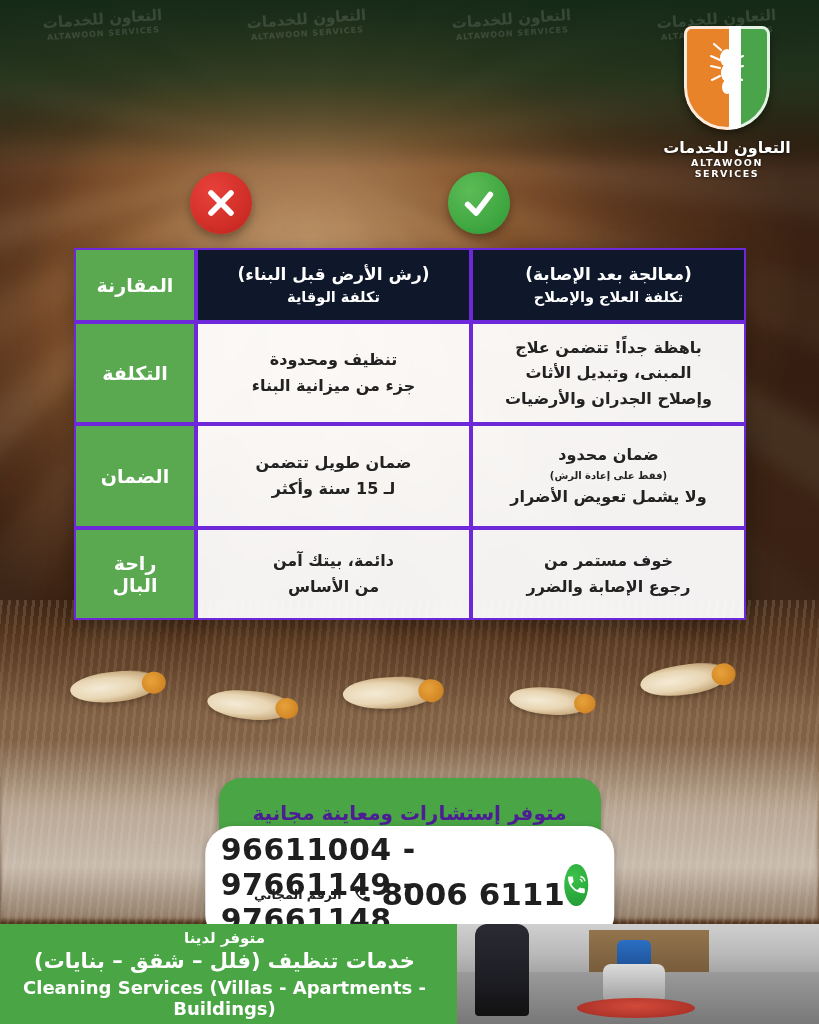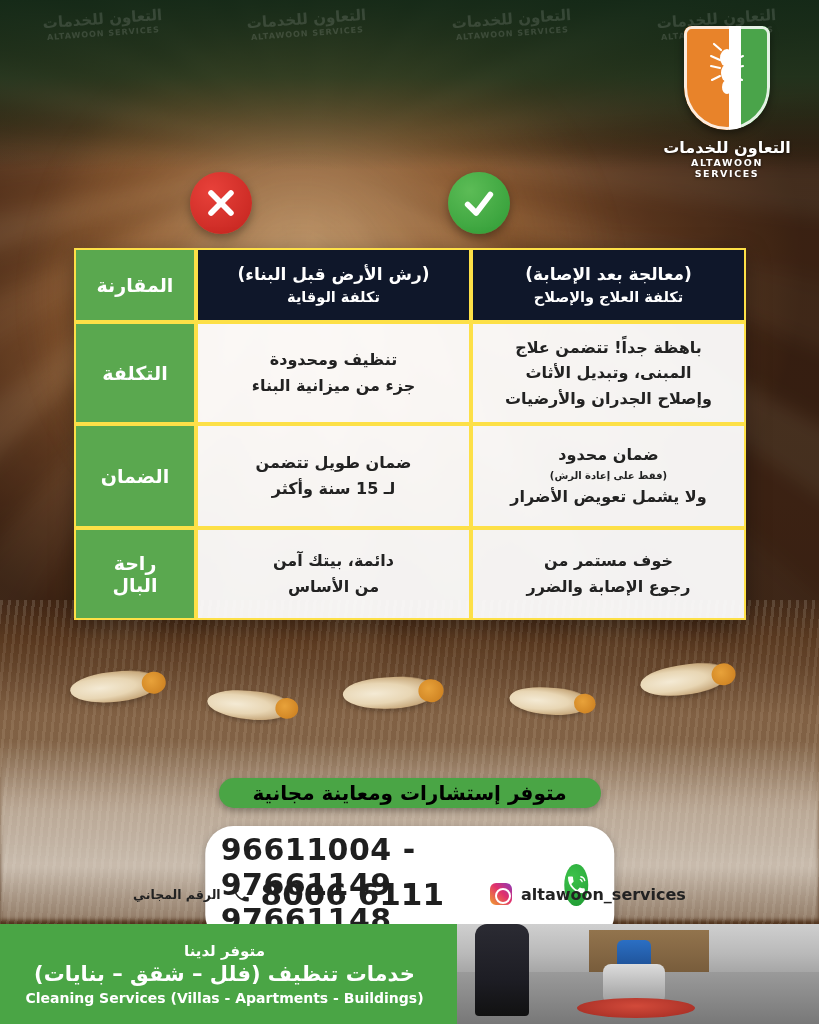--- a/index.html
+++ b/index.html
@@ -134,21 +134,21 @@
 
   
   .table {
     position: absolute; left: 74px; top: 248px; width: 672px;
     border-collapse: separate; border-spacing: 0;
     z-index: 5;
     box-shadow: 0 6px 22px rgba(0,0,0,.35);
   }
   .table td {
     vertical-align: middle; text-align: center; padding: 10px 12px;
-    border: 2px solid #fde047;
+    border: 2px solid #6d28d9;
   }
   .col-label {
     width: 122px; background: #5aa84f; color: #fff;
     font-weight: bold; font-size: 19px;
   }
   .col-good { width: 275px; }
   .col-bad  { width: 275px; }
   .head-cell {
     background: #0f172a; color: #fff; font-weight: bold; font-size: 17px; line-height: 1.45;
   }
@@ -160,22 +160,22 @@
   .body-cell .sub { font-size: 10px; display: block; }
   .row-head td { height: 74px; }
   .row-1 td { height: 102px; }
   .row-2 td { height: 104px; }
   .row-3 td { height: 92px; }
 
   
   .consult-pill {
     position: absolute; left: 50%; transform: translateX(-50%);
     top: 778px; z-index: 6;
-    background: #4aa545; color: #000000; font-weight: bold; font-size: 20px;
-    padding: 3px 34px; border-radius: 22px;
+    background: #4aa545; color: #4c1d95; font-weight: bold; font-size: 20px;
+    padding: 23px 34px; border-radius: 22px;
     box-shadow: 0 3px 7px rgba(0,0,0,.3);
   }
   .phone-bar {
     position: absolute; left: 50%; transform: translateX(-50%);
     top: 826px; z-index: 6;
     background: #ffffff; border-radius: 28px;
     padding: 6px 26px 6px 16px;
     display: flex; align-items: center; gap: 14px;
     box-shadow: 0 3px 9px rgba(0,0,0,.25);
   }
@@ -255,21 +255,21 @@
     background: linear-gradient(180deg, #2b2b33 0%, #1d1d24 60%, #111 100%);
     border-radius: 12px 12px 4px 4px;
   }
   .footer-text {
     flex: 1; background: #4aa545; color: #fff;
     display: flex; flex-direction: column; justify-content: center;
     padding: 8px 26px 8px 18px; text-align: center;
   }
   .ft-1 { font-size: 15px; font-weight: bold; letter-spacing: 1px; }
   .ft-2 { font-size: 21px; font-weight: bold; margin-top: 2px; }
-  .ft-3 { font-size: 14px; font-weight: bold; margin-top: 4px; direction: ltr; }
+  .ft-3 { font-size: 18px; font-weight: bold; margin-top: 4px; direction: ltr; }
 </style>
 </head>
 <body>
 
 <div class="poster">
 
   <div class="bg-base"></div>
   <div class="bg-swirl"></div>
   <div class="bg-swirl2"></div>
   <div class="bg-wood"></div>
@@ -387,24 +387,20 @@
     <div class="phone-circle">
       <svg viewBox="0 0 24 24" width="22" height="22">
         <path d="M6.6 10.8c1.4 2.8 3.8 5.2 6.6 6.6l2.2-2.2c.3-.3.7-.4 1.1-.3 1.2.4 2.5.6 3.8.6.6 0 1 .4 1 1V20c0 .6-.4 1-1 1C10.7 21 3 13.3 3 3.7c0-.6.4-1 1-1h3.5c.6 0 1 .4 1 1 0 1.3.2 2.6.6 3.8.1.4 0 .8-.3 1.1l-2.2 2.2z" fill="#fff"></path>
         <path d="M17 3c2.2.4 3.9 2.1 4.3 4.3M16.4 6.2c1 .2 1.8 1 2 2" stroke="#fff" stroke-width="1.4" fill="none" stroke-linecap="round"></path>
       </svg>
     </div>
     <div class="phone-numbers">96611004 - 97661149 - 97661148</div>
   </div>
 
   <div class="second-row">
-    <div class="ig">
-      <span class="ig-badge"></span>
-      <span>altawoon_services</span>
-    </div>
     <div class="toll">
       <span class="toll-num">8006 6111</span>
       <svg class="toll-icon" viewBox="0 0 24 24">
         <path d="M6.6 10.8c1.4 2.8 3.8 5.2 6.6 6.6l2.2-2.2c.3-.3.7-.4 1.1-.3 1.2.4 2.5.6 3.8.6.6 0 1 .4 1 1V20c0 .6-.4 1-1 1C10.7 21 3 13.3 3 3.7c0-.6.4-1 1-1h3.5c.6 0 1 .4 1 1 0 1.3.2 2.6.6 3.8.1.4 0 .8-.3 1.1l-2.2 2.2z" fill="#222"></path>
       </svg>
       <span class="toll-label">الرقم المجاني</span>
     </div>
   </div>
 
   <div class="footer">

